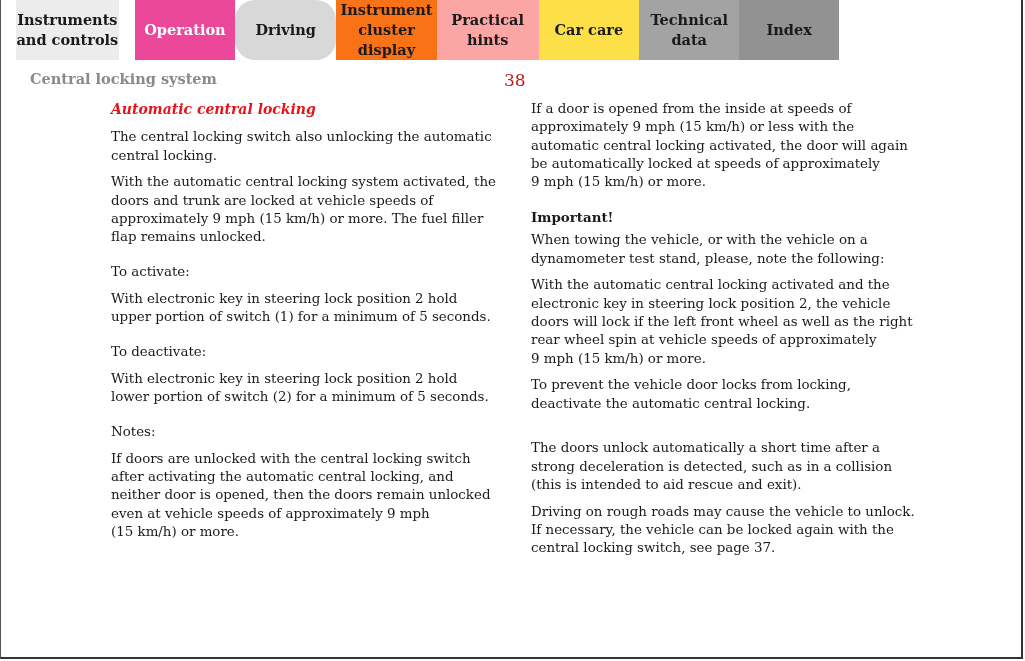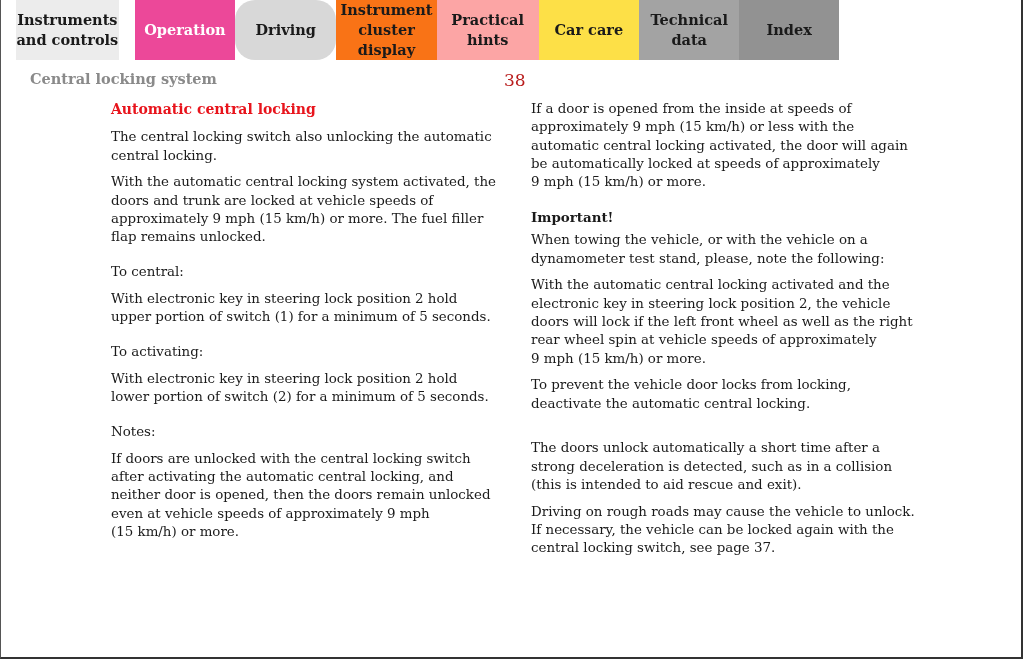--- a/index.html
+++ b/index.html
@@ -33,21 +33,21 @@
     .page-number {
       position: absolute; left: 504px; top: 70px; font-size: 17px; font-weight: normal;
       color: #b91c1c;
     }
     .col {
       position: absolute; top: 100px; font-size: 13.4px; line-height: 18.3px;
     }
     .col-left { left: 111px; width: 390px; }
     .col-right { left: 531px; width: 390px; }
     .heading-red {
-      color: #e8141c; font-weight: bold; font-size: 14px; margin: 0 0 10px 0;
+      color: #e8141c; font-weight: bold; font-size: 14px; margin: 0 0 10px 0; font-style: italic;
     }
     .heading-black {
       color: #1a1a1a; font-weight: bold; font-size: 13.4px; margin: 0 0 5px 0;
     }
     p { margin: 0 0 8.5px 0; white-space: pre-line; }
     .gap { height: 8px; }
   </style>
 </head>
 <body>
 
@@ -88,25 +88,25 @@
 
 <div class="col col-left">
   <div class="heading-red" style="color: rgb(232, 20, 28);">Automatic central locking</div>
   <p>The central locking switch also unlocking the automatic
 central locking.</p>
   <p>With the automatic central locking system activated, the
 doors and trunk are locked at vehicle speeds of
 approximately 9 mph (15 km/h) or more. The fuel filler
 flap remains unlocked.</p>
   <div class="gap"></div>
-  <p>To central:</p>
+  <p>To activate:</p>
   <p>With electronic key in steering lock position 2 hold
 upper portion of switch (1) for a minimum of 5 seconds.</p>
   <div class="gap"></div>
-  <p>To activating:</p>
+  <p>To deactivate:</p>
   <p>With electronic key in steering lock position 2 hold
 lower portion of switch (2) for a minimum of 5 seconds.</p>
   <div class="gap"></div>
   <p>Notes:</p>
   <p>If doors are unlocked with the central locking switch
 after activating the automatic central locking, and
 neither door is opened, then the doors remain unlocked
 even at vehicle speeds of approximately 9 mph
 (15 km/h) or more.</p>
 </div>

